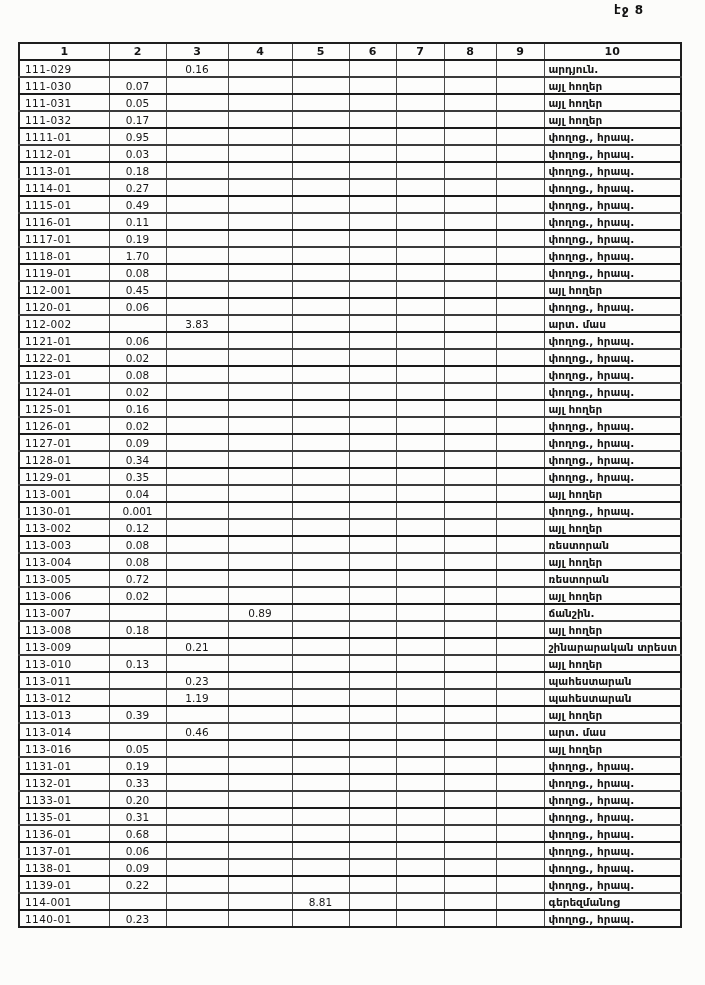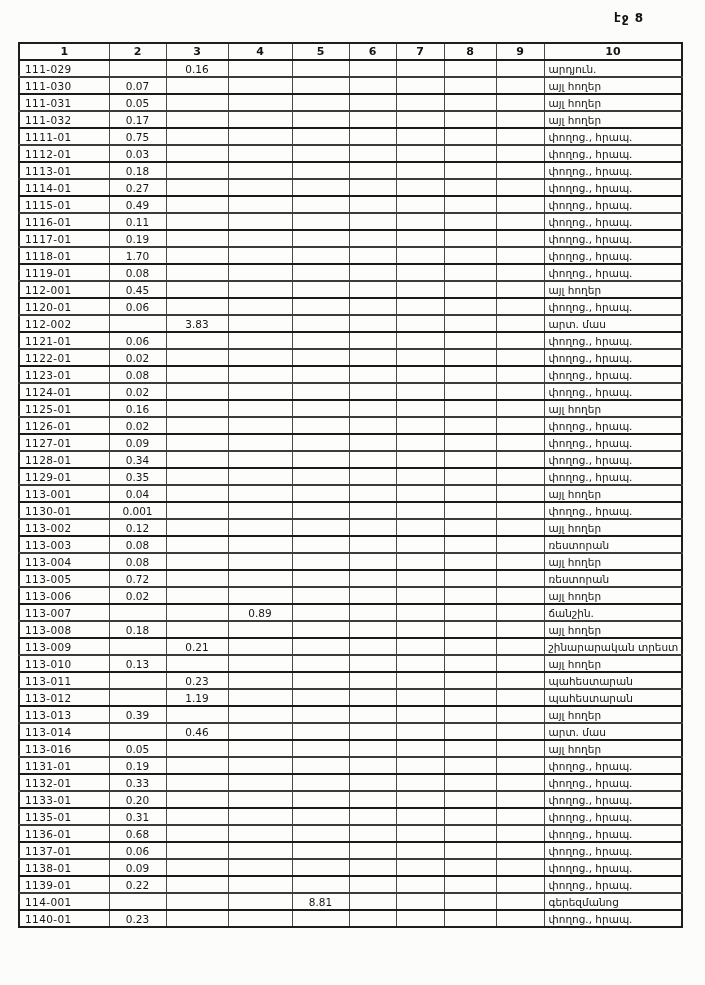--- a/index.html
+++ b/index.html
@@ -4,21 +4,21 @@
 <style>
   html,body{margin:0;padding:0;}
   body{
     width:705px;height:985px;position:relative;
     background:#fcfcfa;
     font-family:"DejaVu Sans","Liberation Sans",sans-serif;
     color:#1b1b1b;
     overflow:hidden;
   }
   .page-label{
-    position:absolute;left:614px;top:11px;
+    position:absolute;left:614px;top:3px;
     font-size:12px;font-weight:bold;letter-spacing:1px;color:#111;
   }
   .table-wrap{
     position:absolute;left:18px;top:42px;
   }
   table.scan{
     border-collapse:collapse;
     table-layout:fixed;
     background:#fdfdfc;
     border:2px solid #1e1e1e;
@@ -33,21 +33,21 @@
     white-space:nowrap;
     overflow:hidden;
   }
   table.scan th{
     font-size:11px;font-weight:bold;text-align:center;
     border-top:none;color:#141414;
     border-bottom:2px solid #1c1c1c;
   }
   table.scan td{text-align:center;color:#161616;}
   table.scan td.c-code{text-align:left;padding-left:5px;letter-spacing:.4px;}
-  table.scan td.c-use{text-align:left;position:relative;padding-left:4px;}
+  table.scan td.c-use{text-align:left;position:relative;padding-left:4px;font-weight:bold;}
   
   table.scan tr:nth-child(odd) td{border-top-color:#1a1a1a;}
   table.scan tr:nth-child(even) td{border-top-color:#3b3b3b;}
 </style>
 </head>
 <body>
 
 <div class="page-label">էջ 8</div>
 
 <div class="table-wrap">
@@ -122,21 +122,21 @@
           <td></td>
           <td></td>
           <td></td>
           <td></td>
           <td></td>
           <td></td>
           <td class="c-use">այլ հողեր</td>
         </tr>
         <tr>
           <td class="c-code">1111-01</td>
-          <td>0.75</td>
+          <td>0.95</td>
           <td></td>
           <td></td>
           <td></td>
           <td></td>
           <td></td>
           <td></td>
           <td></td>
           <td class="c-use">փողոց., հրապ.</td>
         </tr>
         <tr>

